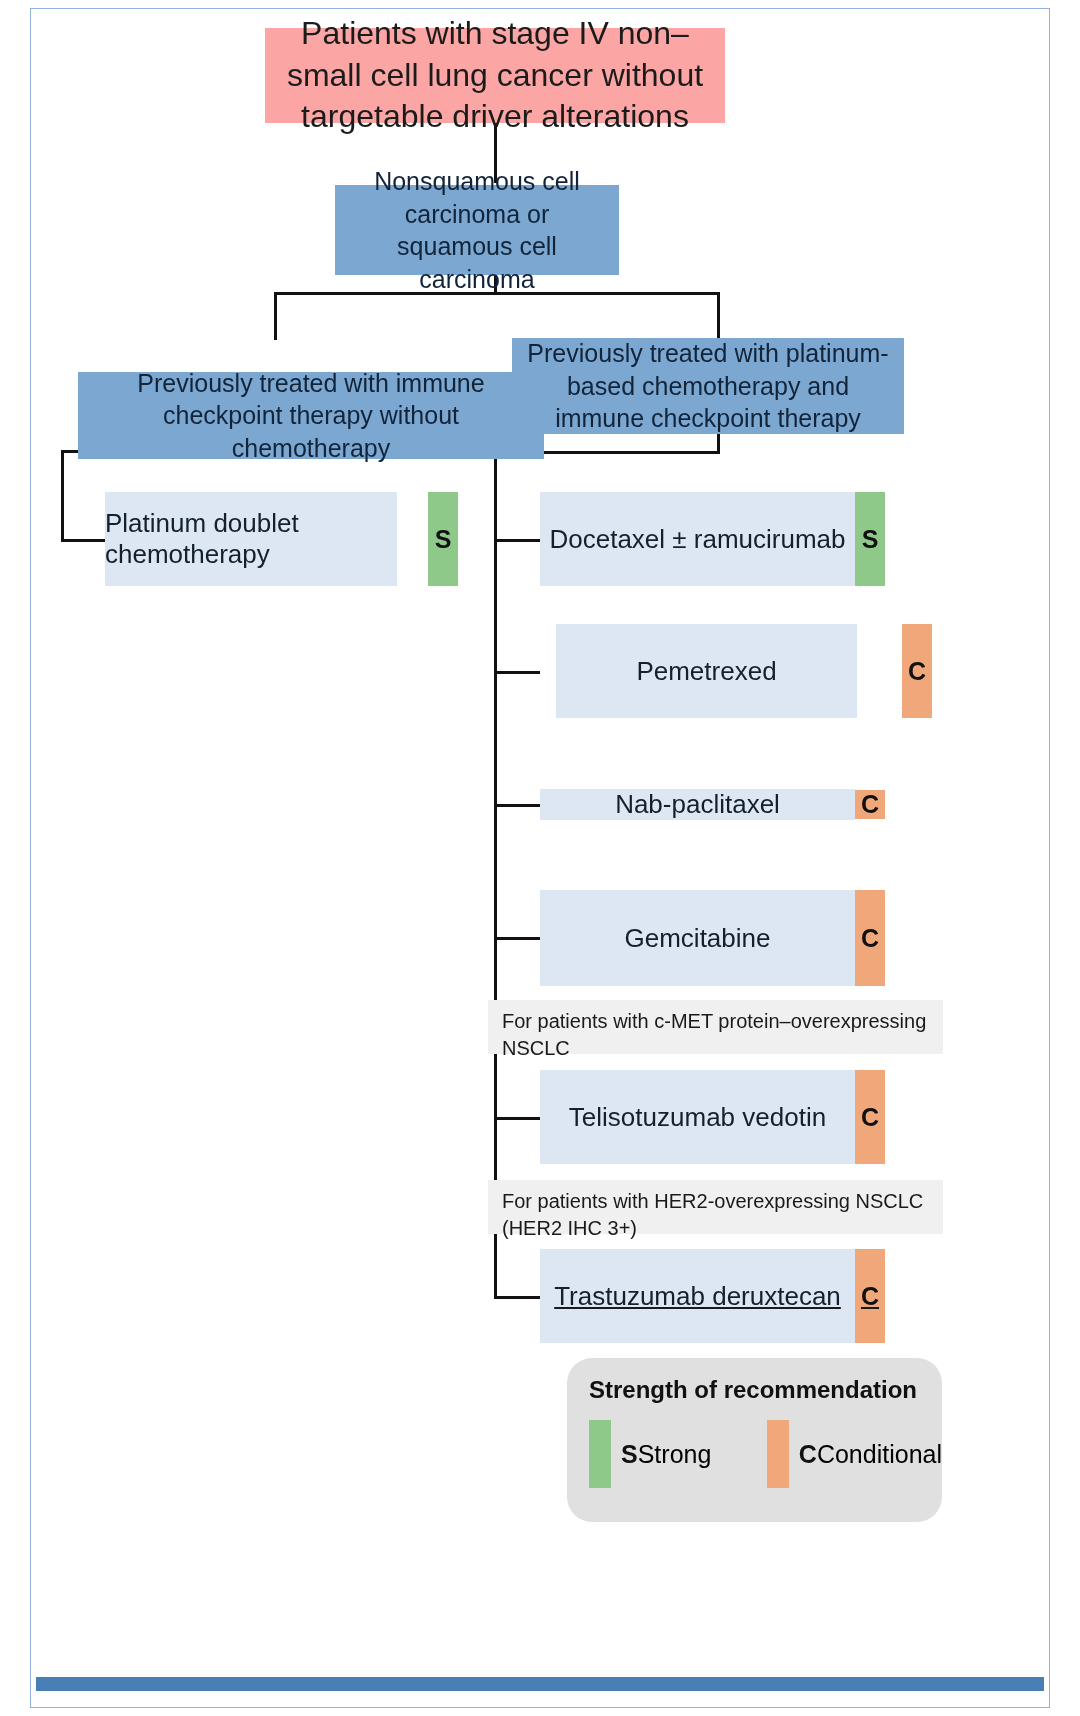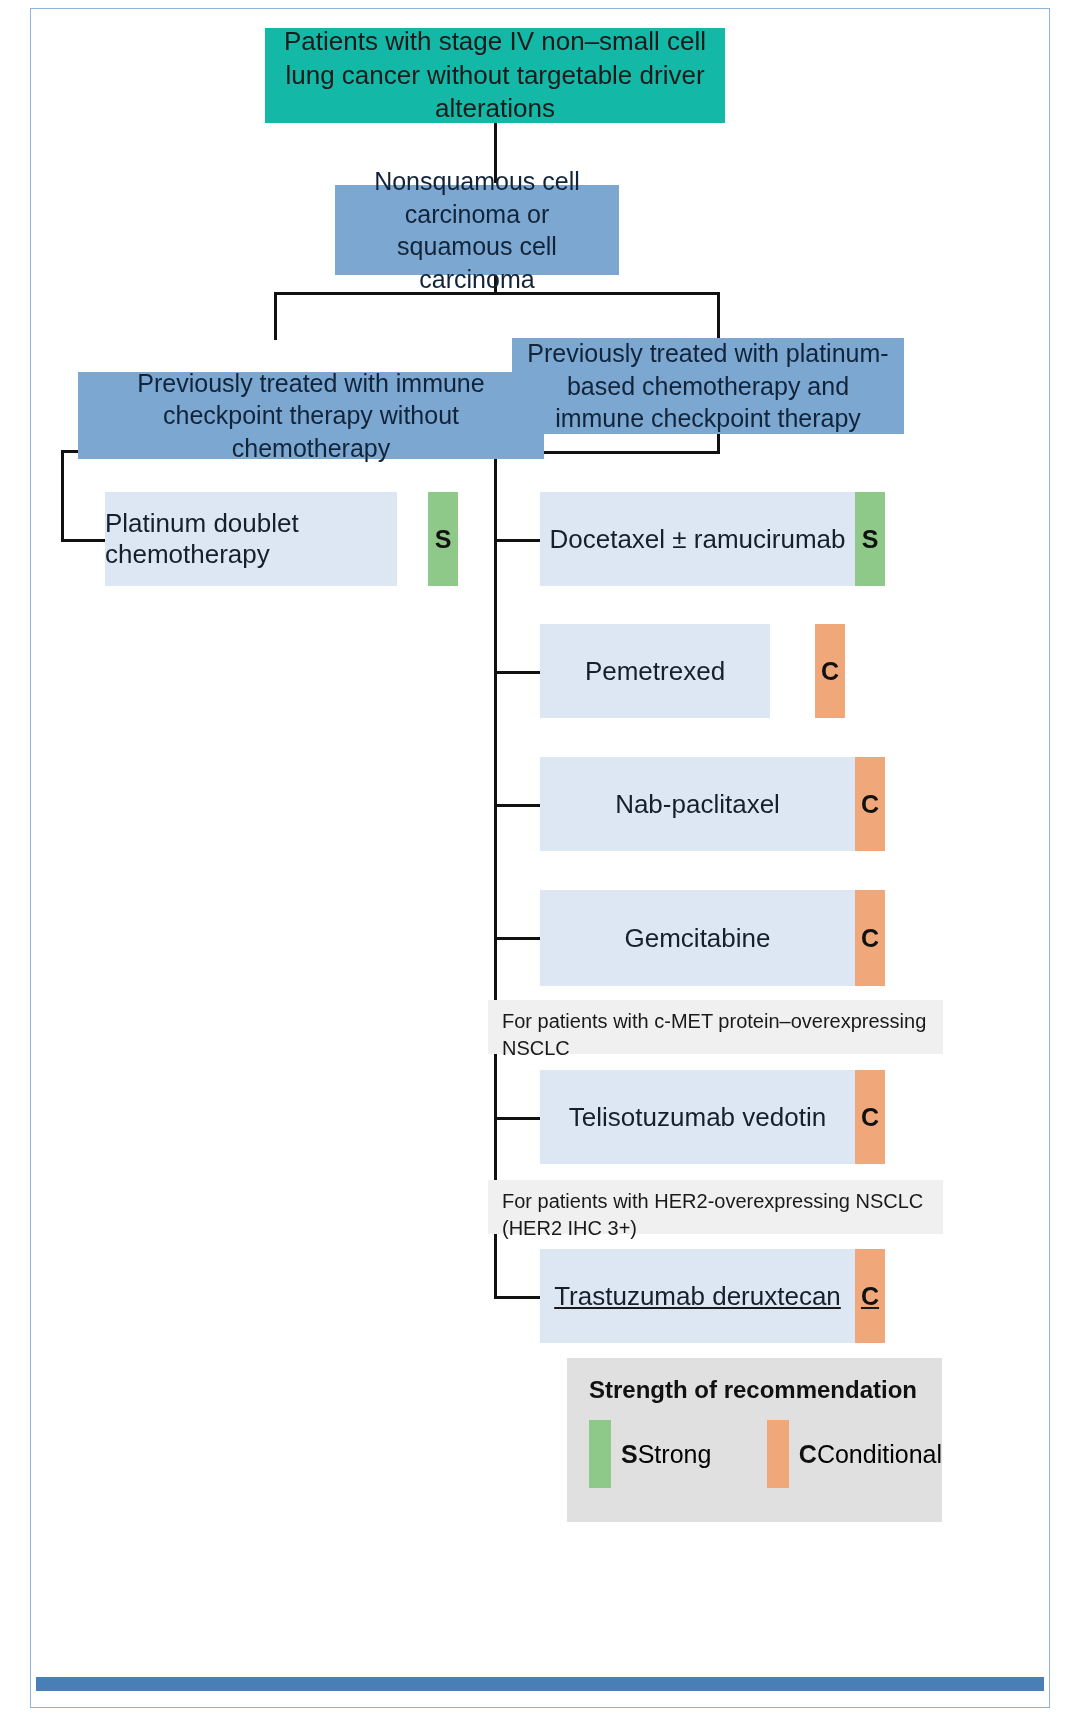--- a/index.html
+++ b/index.html
@@ -30,22 +30,22 @@
     position:absolute;
     display:flex;
     align-items:center;
     justify-content:center;
     text-align:center;
     line-height:1.30;
   }
   .node-text { display:block; width:100%; padding:0 10px; }
 
   .box-header {
-    background:#14b8a6;
-    font-size:26px;
+    background:#fca5a5;
+    font-size:32px;
     color:#1b1b1b;
     align-items:center;
   }
   .box-decision {
     background:#7BA7D0;
     font-size:25px;
     color:#12243a;
   }
   
   .tx-row { position:absolute; display:flex; }
@@ -78,20 +78,21 @@
     line-height:1.35;
     color:#1a1a1a;
     padding:8px 10px 8px 14px;
   }
 
   
   .legend {
     position:absolute;
     background:#E0E0E0;
     padding:18px 0 8px 0;
+    border-radius:25px;
   }
   .legend-title {
     font-size:24px;
     font-weight:bold;
     color:#111;
     padding-left:22px;
     margin-bottom:16px;
   }
   .legend-items { display:flex; align-items:center; padding-left:22px; }
   .legend-item { display:flex; align-items:center; }
@@ -162,26 +163,26 @@
   <div class="tx-row" style="left:105px; top:492px; width:353px; height:94px;gap:31px;">
     <div class="tx-body">Platinum doublet chemotherapy</div>
     <div class="tx-badge badge-S">S</div>
   </div>
 
   <div class="tx-row" style="left:540px; top:492px; width:345px; height:94px;">
     <div class="tx-body">Docetaxel ± ramucirumab</div>
     <div class="tx-badge badge-S">S</div>
   </div>
 
-  <div class="tx-row" style="left:540px; top:624px; width:305px; height:94px;gap:45px;">
+  <div class="tx-row" style="left:556px; top:624px; width:376px; height:94px;gap:45px;">
     <div class="tx-body">Pemetrexed</div>
     <div class="tx-badge badge-C">C</div>
   </div>
 
-  <div class="tx-row" style="left:540px; top:757px; width:345px; height:94px;">
+  <div class="tx-row" style="left:540px; top:757px; width:345px; height:94px;align-items:center;">
     <div class="tx-body">Nab-paclitaxel</div>
     <div class="tx-badge badge-C">C</div>
   </div>
 
   <div class="tx-row" style="left:540px; top:890px; width:345px; height:96px;">
     <div class="tx-body">Gemcitabine</div>
     <div class="tx-badge badge-C">C</div>
   </div>
 
   <div class="annot" style="left:488px; top:1000px; width:455px; height:54px;">

